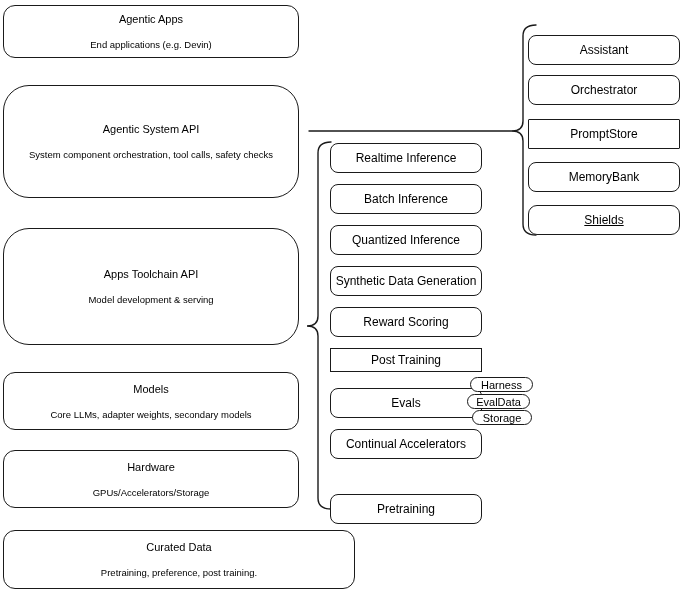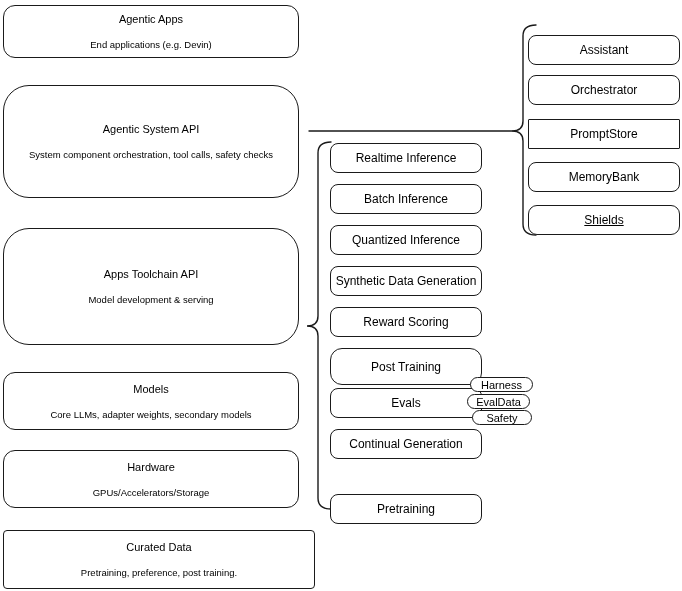--- a/index.html
+++ b/index.html
@@ -70,61 +70,61 @@
   <div class="box" style="left:3px;top:372px;width:296px;height:58px;border-radius:12px;">
     <div class="title">Models</div>
     <div class="subtitle">Core LLMs, adapter weights, secondary models</div>
   </div>
 
   <div class="box" style="left:3px;top:450px;width:296px;height:58px;border-radius:12px;">
     <div class="title">Hardware</div>
     <div class="subtitle">GPUs/Accelerators/Storage</div>
   </div>
 
-  <div class="box" style="left:3px;top:530px;width:312px;height:59px;border-radius:4px;">
+  <div class="box" style="left:3px;top:530px;width:352px;height:59px;border-radius:12px;">
     <div class="title">Curated Data</div>
     <div class="subtitle">Pretraining, preference, post training.</div>
   </div>
 
   <div class="box node" style="left:330px;top:143px;width:152px;height:30px;border-radius:8px;">
     <span>Realtime Inference</span>
   </div>
   <div class="box node" style="left:330px;top:184px;width:152px;height:30px;border-radius:8px;">
     <span>Batch Inference</span>
   </div>
   <div class="box node" style="left:330px;top:225px;width:152px;height:30px;border-radius:8px;align-items:center;">
     <span>Quantized Inference</span>
   </div>
   <div class="box node" style="left:330px;top:266px;width:152px;height:30px;border-radius:8px;">
     <span>Synthetic Data Generation</span>
   </div>
   <div class="box node" style="left:330px;top:307px;width:152px;height:30px;border-radius:8px;">
     <span>Reward Scoring</span>
   </div>
-  <div class="box node" style="left:330px;top:348px;width:152px;height:37px;border-radius:12px;">
+  <div class="box node" style="left:330px;top:348px;width:152px;height:24px;border-radius:0;">
     <span>Post Training</span>
   </div>
   <div class="box node" style="left:330px;top:388px;width:152px;height:30px;border-radius:8px;">
     <span>Evals</span>
   </div>
   <div class="box node" style="left:330px;top:429px;width:152px;height:30px;border-radius:8px;">
-    <span>Continual Generation</span>
+    <span>Continual Accelerators</span>
   </div>
   <div class="box node" style="left:330px;top:470px;width:152px;height:30px;border-radius:8px;margin-top:24px;">
     <span>Pretraining</span>
   </div>
 
   <div class="pill" style="left:470px;top:377px;width:63px;height:15px;text-align:right;">
     <span>Harness</span>
   </div>
   <div class="pill" style="left:467px;top:394px;width:63px;height:15px;">
     <span>EvalData</span>
   </div>
   <div class="pill" style="left:472px;top:410px;width:60px;height:15px;">
-    <span>Safety</span>
+    <span>Storage</span>
   </div>
 
   <div class="box node" style="left:528px;top:35px;width:152px;height:30px;border-radius:8px;">
     <span>Assistant</span>
   </div>
   <div class="box node" style="left:528px;top:75px;width:152px;height:30px;border-radius:8px;">
     <span>Orchestrator</span>
   </div>
   <div class="box node" style="left:528px;top:119px;width:152px;height:30px;border-radius:1px;">
     <span>PromptStore</span>

